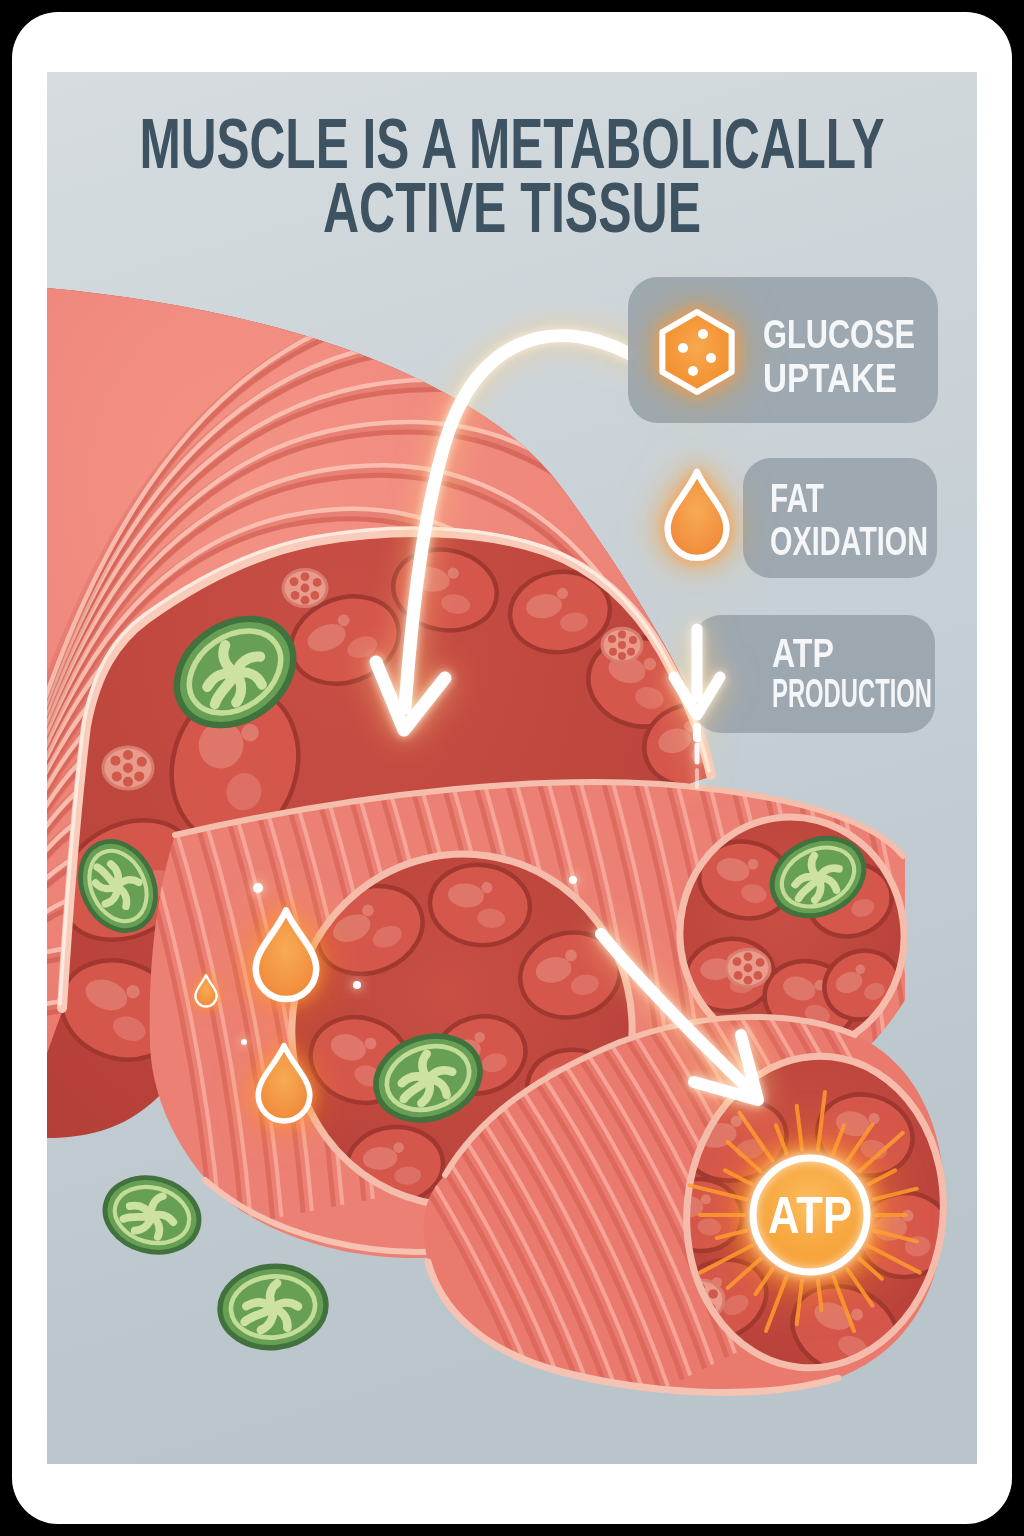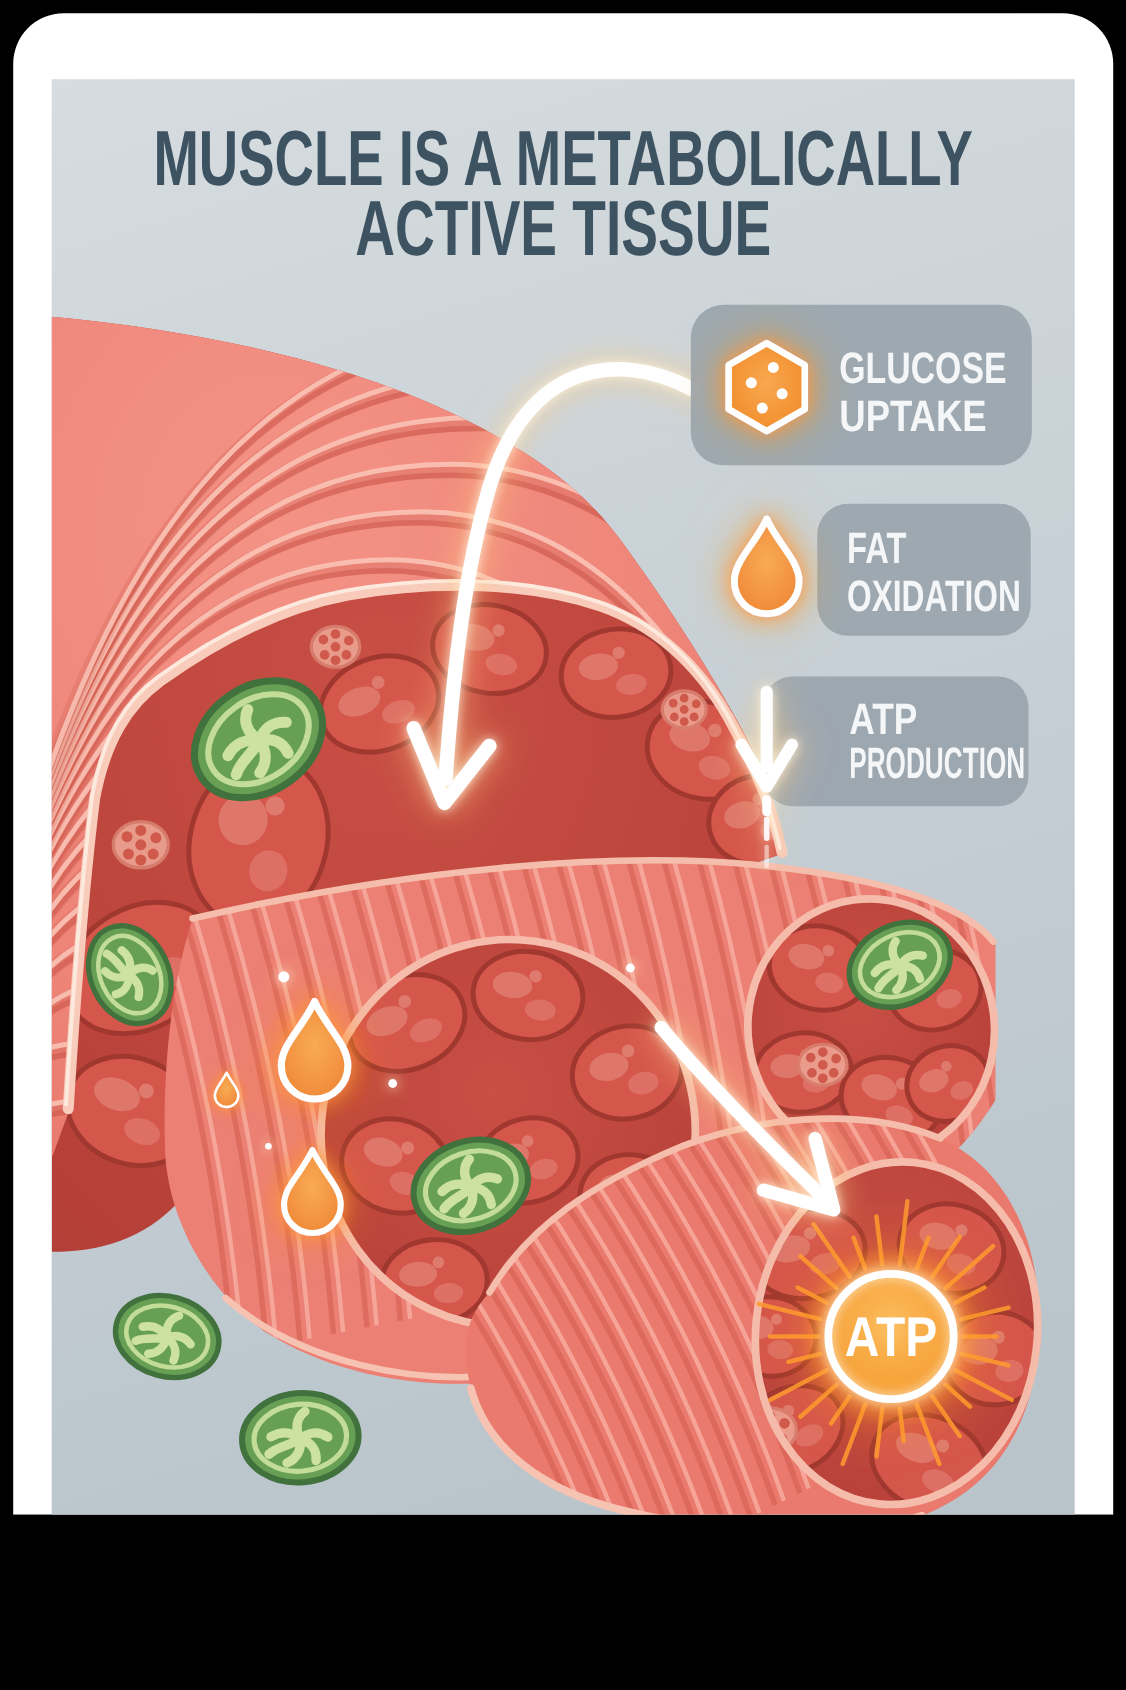--- a/index.html
+++ b/index.html
@@ -1,16 +1,16 @@
 <!DOCTYPE html>
 <html><head>
 <meta charset="utf-8">
 <style>
   html,body{margin:0;padding:0;background:#000;}
-  .stage{position:relative;width:1024px;height:1377px;background:#000;overflow:hidden;
+  .stage{position:relative;width:1024px;height:1536px;background:#000;overflow:hidden;
          font-family:"Liberation Sans","DejaVu Sans",sans-serif;}
   svg text{font-family:"Liberation Sans","DejaVu Sans",sans-serif;font-weight:700;}
   .title-text{fill:#3e5362;}
   .box-text{fill:#f4f6f7;}
 </style>
 </head>
 <body>
 
 <div class="stage">
 <svg width="1024" height="1536" viewBox="0 0 1024 1536">

